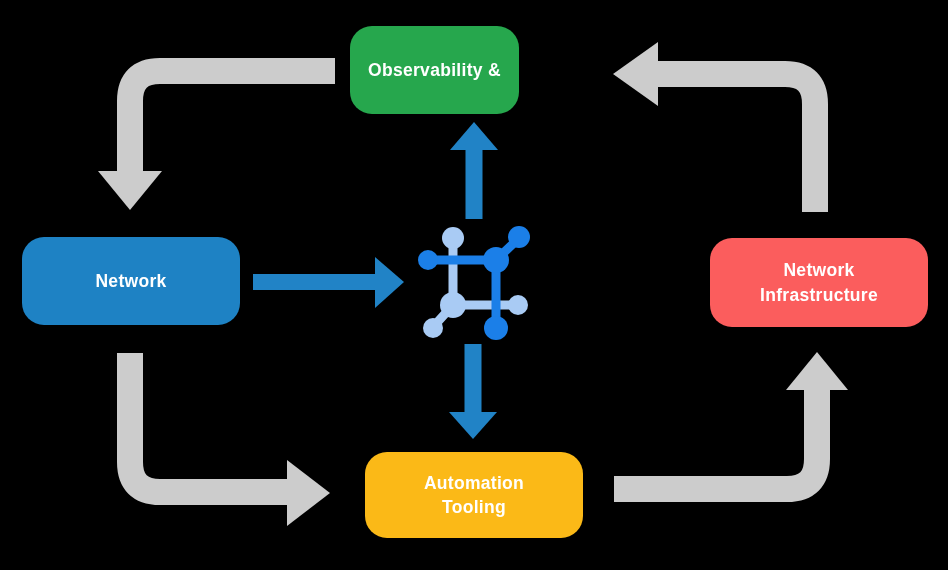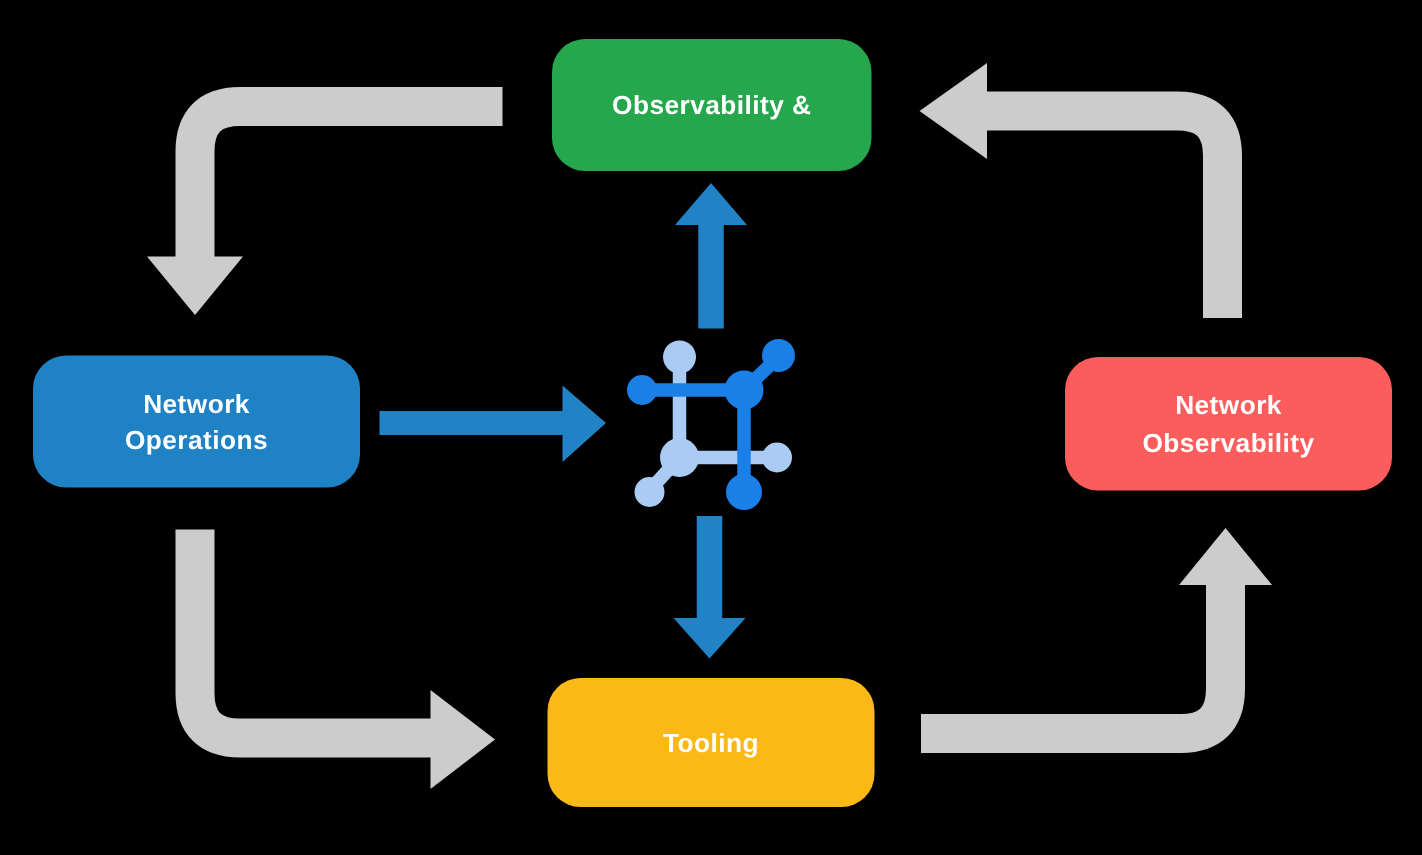--- a/index.html
+++ b/index.html
@@ -16,21 +16,21 @@
     flex-direction: column;
     align-items: center;
     justify-content: center;
     color: #ffffff;
     font-size: 17.5px;
     font-weight: 600;
     letter-spacing: .3px;
     line-height: 1.38;
     text-align: center;
   }
-  #node-observability   { left: 368px; top: 26px;  width: 213px; height: 88px; }
+  #node-observability   { left: 350px; top: 26px;  width: 169px; height: 88px; }
   #node-operations      { left: 22px;  top: 237px; width: 218px; height: 88px; }
   #node-infrastructure  { left: 710px; top: 238px; width: 218px; height: 89px; }
   #node-automation      { left: 365px; top: 452px; width: 218px; height: 86px; }
   #svg-layer { position: absolute; left: 0; top: 0; }
 </style>
 </head>
 <body style="background: rgb(0, 0, 0);">
 
 <svg id="svg-layer" width="948" height="570" viewBox="0 0 948 570">
 
@@ -92,23 +92,23 @@
     <circle cx="80" cy="34" r="13" fill="#1B7FE8"></circle>
   </g>
 </svg>
 
 <div class="node" id="node-observability" style="background: rgb(38, 167, 77);">
   <span>Observability &amp;</span>
 </div>
 
 <div class="node" id="node-operations" style="background: rgb(30, 130, 196);">
   <span>Network</span>
-  <span>Operations</span>
 </div>
 
 <div class="node" id="node-infrastructure" style="background: rgb(251, 93, 93);">
   <span>Network</span>
-  <span>Observability</span>
+  <span>Infrastructure</span>
 </div>
 
 <div class="node" id="node-automation" style="background: rgb(251, 185, 23);">
+  <span>Automation</span>
   <span>Tooling</span>
 </div>
 
 </body></html>

